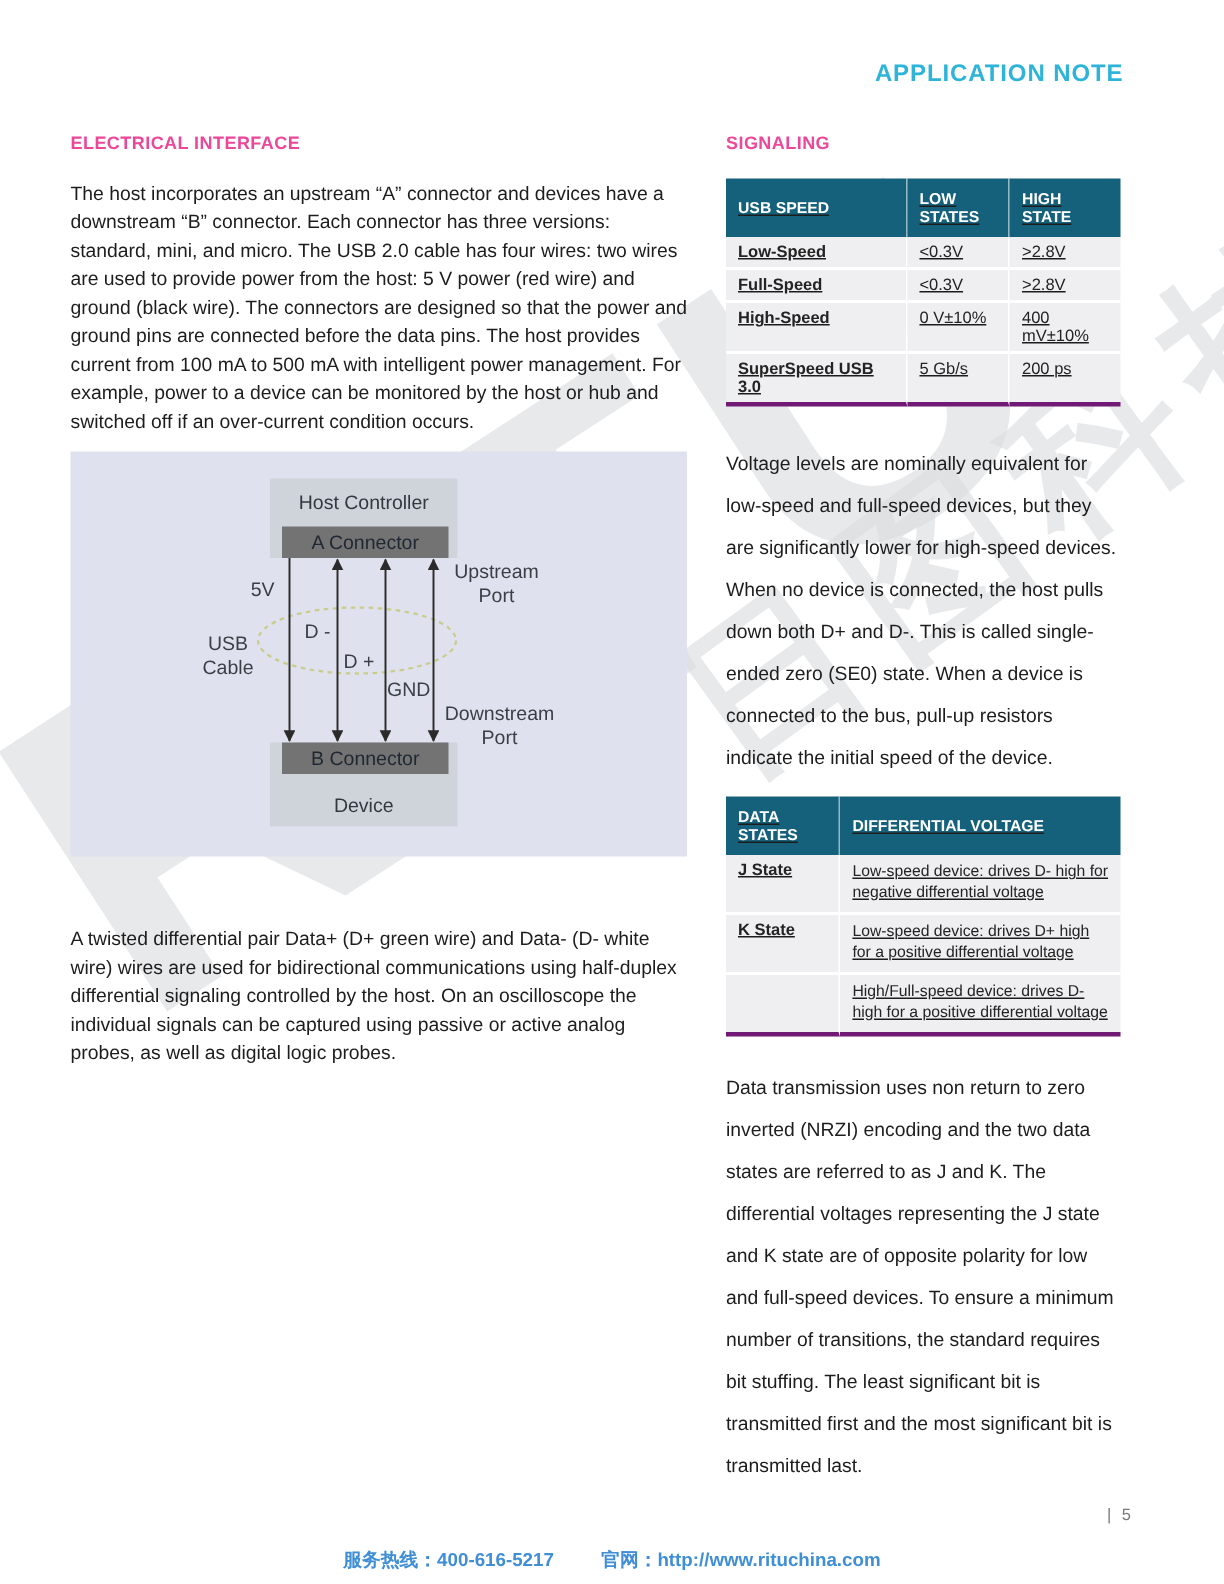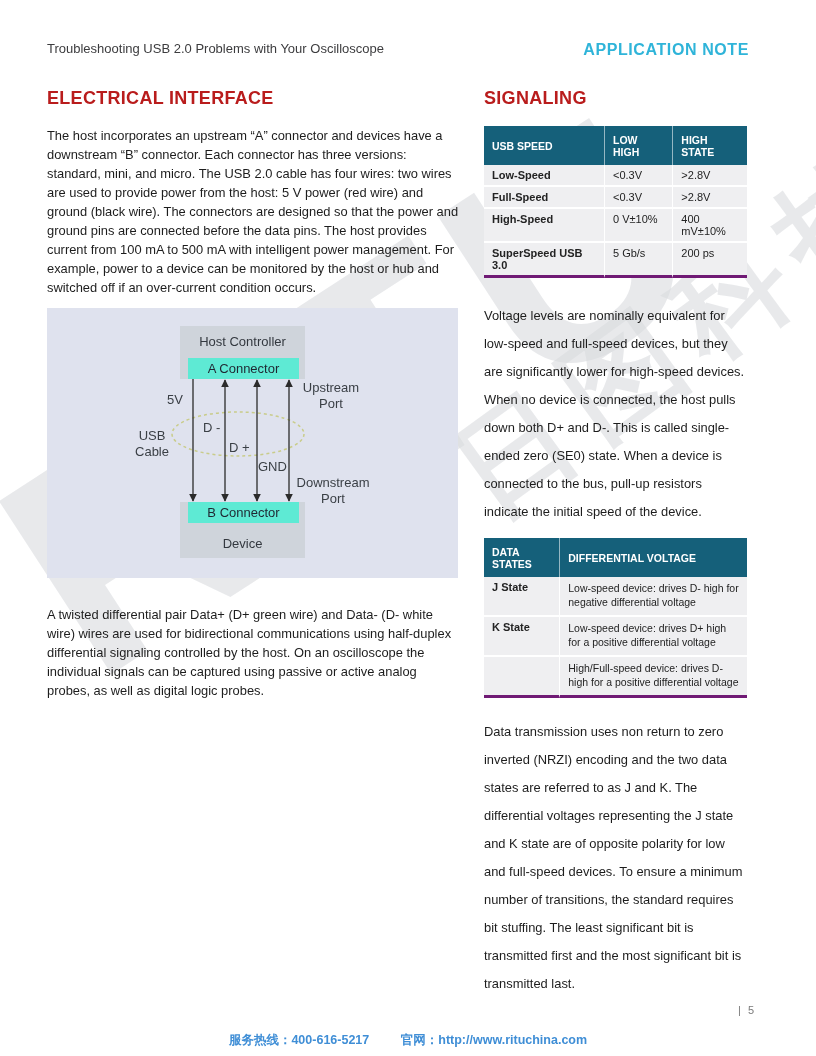--- a/index.html
+++ b/index.html
@@ -22,48 +22,48 @@
   }
   .wm-small {
     position:absolute; left:468px; top:430px; width:600px;
     transform:rotate(-36deg); transform-origin:left center;
     font-size:115px; line-height:115px; font-weight:bold; letter-spacing:18px;
     color:#dadcdf; opacity:.6; white-space:nowrap;
   }
   
   .col-left  { position:absolute; left:47px;  top:88px; width:412px; z-index:2; }
   .col-right { position:absolute; left:484px; top:88px; width:263px; z-index:2; }
-  .section-heading { font-size:18px; font-weight:bold; letter-spacing:.3px; color:#b91c1c; }
+  .section-heading { font-size:12px; font-weight:bold; letter-spacing:.3px; color:#ec4899; }
   .body-text { font-size:12.9px; line-height:19px; color:#1d1d1d; }
   .col-left .p1 { margin-top:17px; }
-  .col-left .p2 { margin-top:27px; }
+  .col-left .p2 { margin-top:45px; }
   .col-right .body-text { line-height:28px; }
   .col-right .p1 { margin-top:24px; }
   .col-right .p2 { margin-top:20px; }
   
   .diagram { position:relative; margin-top:11px; width:411px; height:270px; background:#dfe2ee; }
   .diag-box { position:absolute; font-size:13px; color:#33383f; text-align:center; }
   .host-box { left:133px; top:18px; width:125px; height:53px; background:#cfd4db; padding-top:8px; z-index:1; }
   .device-box { left:133px; top:194px; width:125px; height:56px; background:#cfd4db; z-index:1;
                 display:flex; align-items:flex-end; justify-content:center; padding-bottom:7px; }
-  .conn-box { position:absolute; width:111px; height:21px; line-height:21px; background:#5eead4;
+  .conn-box { position:absolute; width:111px; height:21px; line-height:21px; background:#737373;
               font-size:13px; color:#1f2732; text-align:center; z-index:2; }
   .a-conn { left:141px; top:50px; }
   .b-conn { left:141px; top:194px; }
   .wires-svg { position:absolute; left:0; top:0; width:411px; height:270px; z-index:3; }
   .diag-label { position:absolute; font-size:13px; line-height:16px; color:#3a3f45; z-index:4; }
   .lbl-5v   { left:100px; top:84px; width:36px; text-align:right; }
   .lbl-usb  { left:73px;  top:120px; width:64px; text-align:center; }
   .lbl-dm   { left:156px; top:112px; }
   .lbl-dp   { left:182px; top:132px; }
   .lbl-gnd  { left:211px; top:151px; }
   .lbl-up   { left:238px; top:72px;  width:92px;  text-align:center; }
   .lbl-down { left:233px; top:167px; width:106px; text-align:center; }
   
-  table { border-collapse:separate; border-spacing:0; width:100%; }
+  table { border-collapse:separate; border-spacing:0; width:100%;text-decoration:underline; }
   .speed-table { margin-top:17px; }
   .states-table { margin-top:12px; }
   th { background:#15607a; color:#ffffff; font-size:10.5px; text-align:left;
        padding:8px 8px 7px 8px; border-right:1px solid rgba(255,255,255,.55); }
   th:last-child { border-right:none; }
   td { background:#efeff1; font-size:11px; color:#232323; padding:4px 8px;
        border-bottom:2px solid #ffffff; border-right:1px solid #ffffff; vertical-align:top; }
   td:last-child { border-right:none; }
   tr:last-child td { border-bottom:3px solid #701a75; }
   .speed-table td { height:21px; }
@@ -80,21 +80,20 @@
 </head>
 <body>
 
 <div class="page">
 
   <div class="watermark">
     <div class="wm-big">RITU</div>
     <div class="wm-small">日图科技</div>
   </div>
 
-  <div class="header-title">Troubleshooting USB 2.0 Problems with Your Oscilloscope</div>
   <div class="app-note">APPLICATION NOTE</div>
 
   <div class="col-left">
     <div class="section-heading">ELECTRICAL INTERFACE</div>
     <p class="body-text p1">The host incorporates an upstream “A” connector and devices have a downstream “B” connector. Each connector has three versions: standard, mini, and micro.  The USB 2.0 cable has four wires: two wires are used to provide power from the host: 5 V power (red wire) and ground (black wire). The connectors are designed so that the power and ground pins are connected before the data pins. The host provides current from 100 mA to 500 mA with intelligent power management. For example, power to a device can be monitored by the host or hub and switched off if an over-current condition occurs.</p>
 
     <div class="diagram">
       <div class="diag-box host-box">Host Controller</div>
       <div class="diag-box device-box">
         <span>Device</span>
@@ -144,21 +143,21 @@
 
     <table class="speed-table">
       <colgroup>
           <col class="c1">
           <col class="c2">
           <col class="c3">
         </colgroup>
       <thead>
         <tr>
           <th>USB SPEED</th>
-          <th>LOW HIGH</th>
+          <th>LOW STATES</th>
           <th>HIGH STATE</th>
         </tr>
       </thead>
       <tbody>
         <tr>
           <td class="rowlabel">Low-Speed</td>
           <td>&lt;0.3V</td>
           <td>&gt;2.8V</td>
         </tr>
         <tr>

